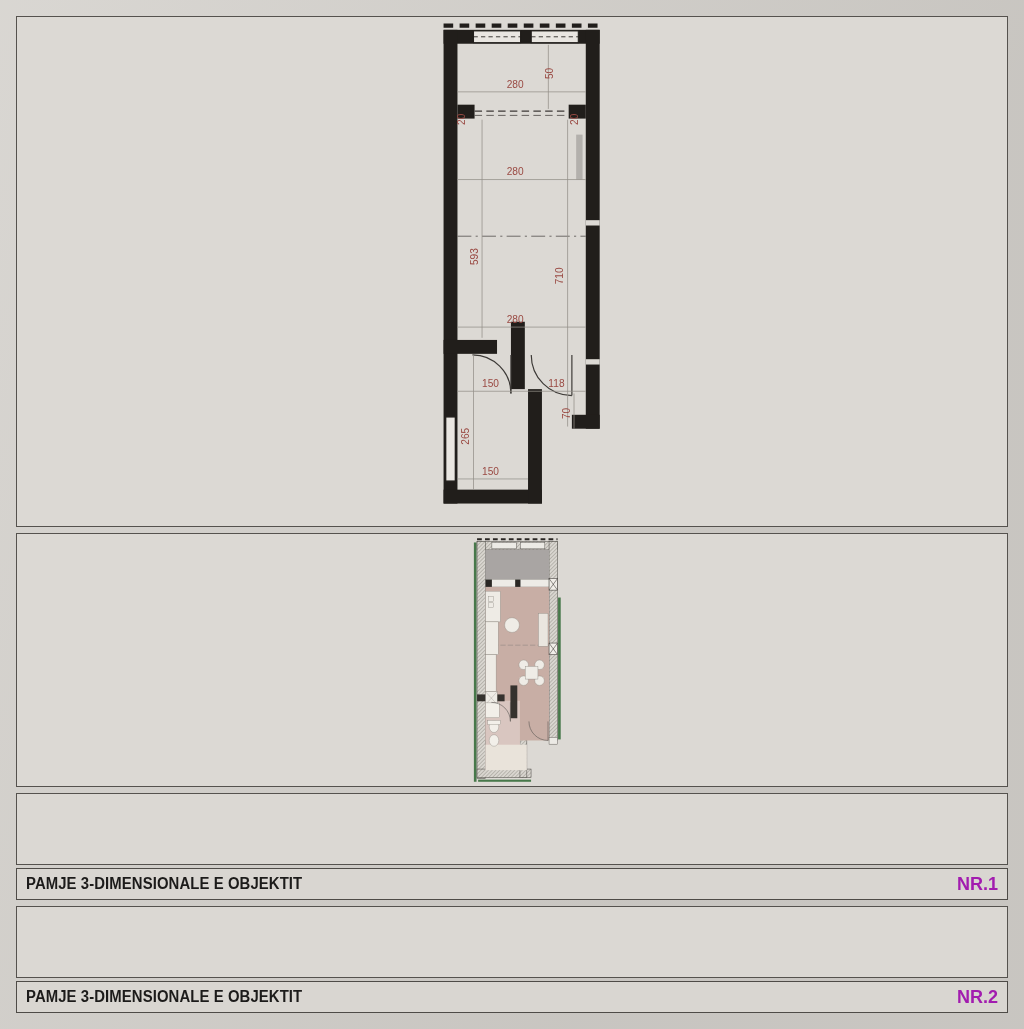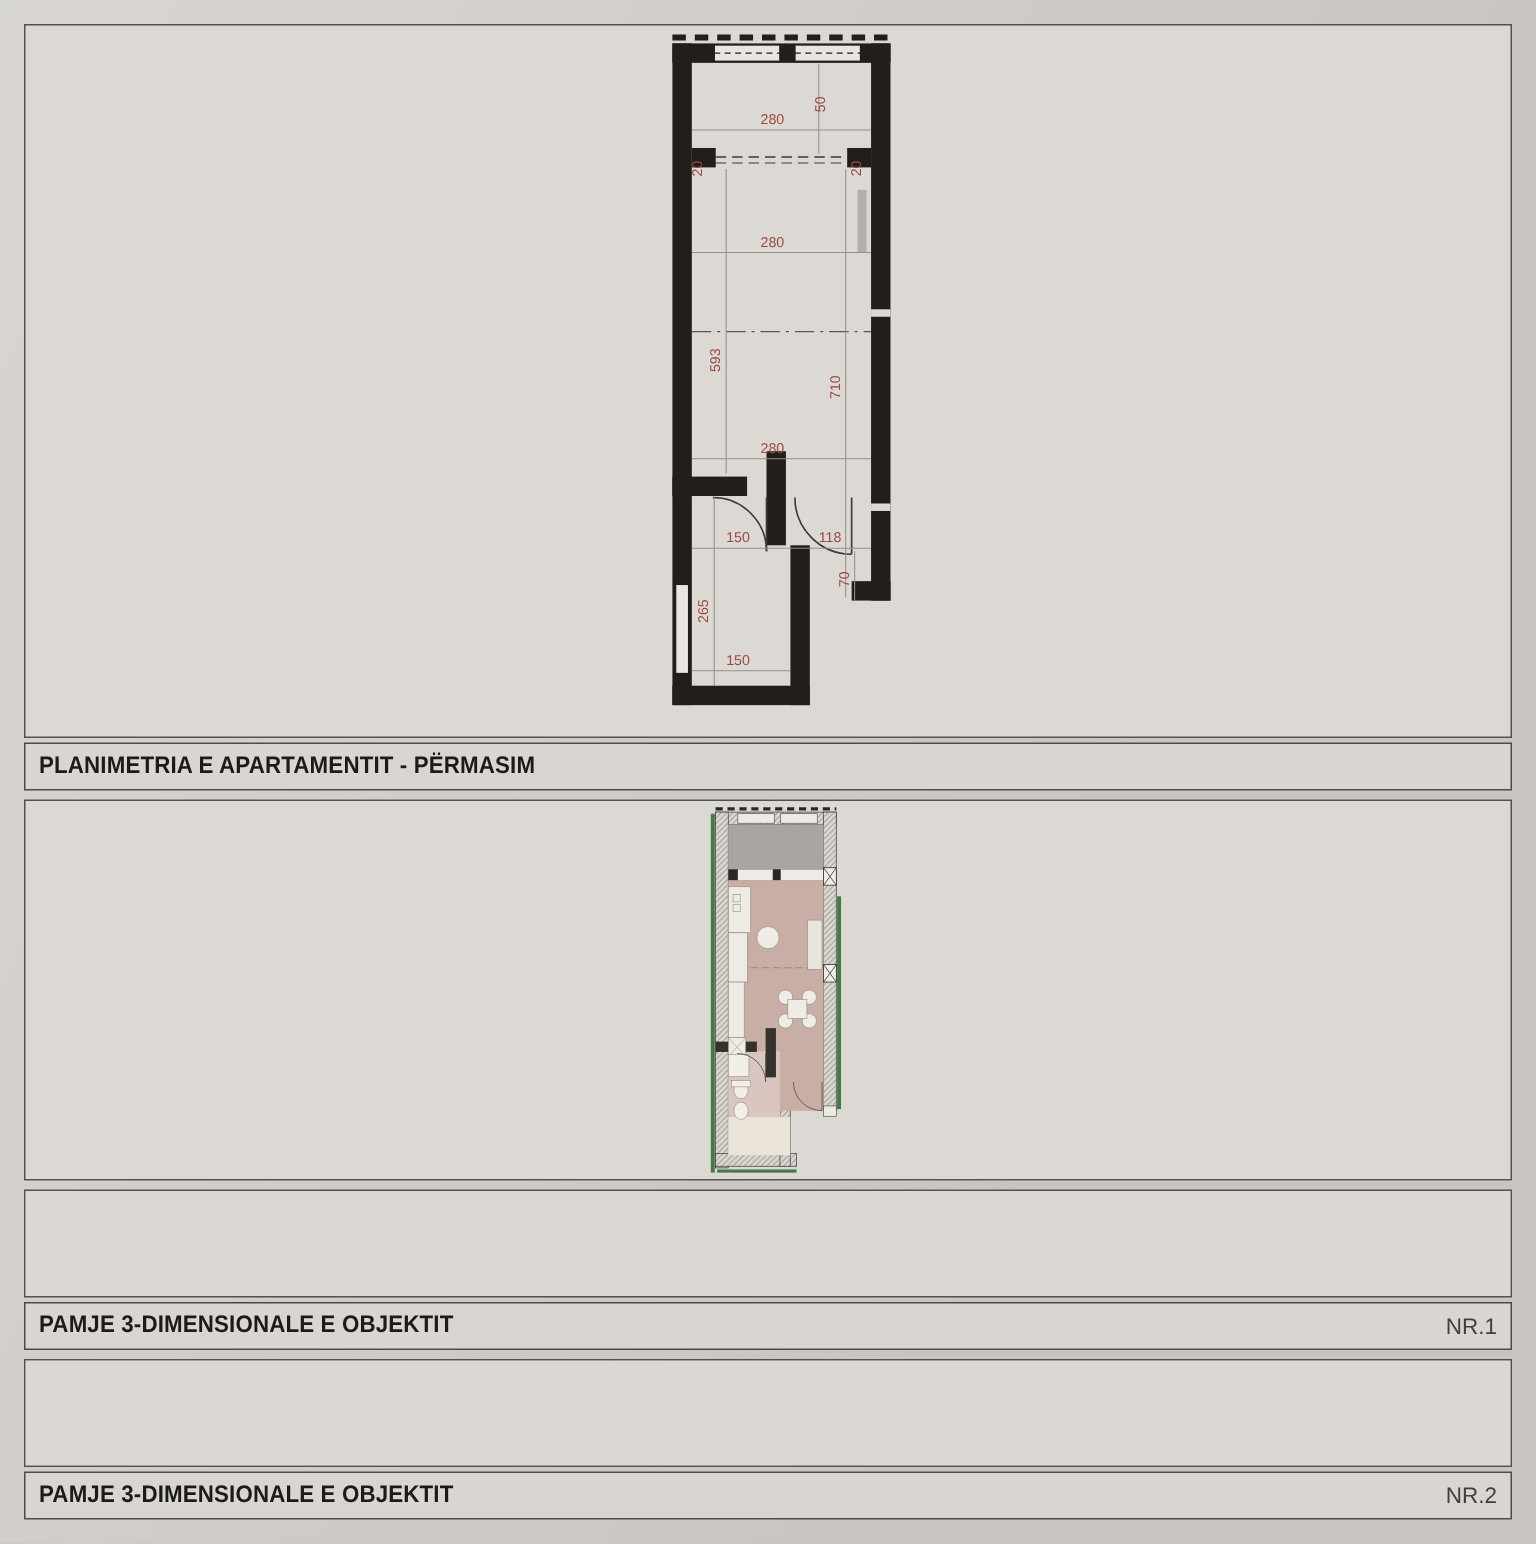--- a/index.html
+++ b/index.html
@@ -7,21 +7,21 @@
         font-family:"Liberation Sans",sans-serif;overflow:hidden;
         background-image:linear-gradient(115deg,rgba(255,255,255,.14),rgba(0,0,0,.05) 70%);}
   .grid{position:absolute;inset:0;padding:16px;display:grid;
         grid-template-columns:1fr;grid-template-rows:511px 1fr;gap:6px 14px;}
   .panel{display:flex;flex-direction:column;min-height:0;}
   .panel-body{flex:1;border:1.6px solid #55524e;background:#dcd9d4;position:relative;overflow:hidden;min-height:0;}
   .panel-label{height:30px;border:1.6px solid #4e4b47;background:#d9d6d1;margin-top:3px;
                display:flex;align-items:center;justify-content:space-between;padding:0 9px;flex:none;}
   .panel-label .t{font-weight:700;font-size:16px;color:#1c1b1a;white-space:nowrap;
                   transform:scaleX(.93);transform-origin:left center;letter-spacing:.1px;}
-  .panel-label .n{font-weight:400;font-size:15px;color:#404040;}
+  .panel-label .n{font-weight:700;font-size:18px;color:#a21caf;}
   .panel-body svg{position:absolute;inset:0;width:100%;height:100%;}
   .view-body{display:flex;flex-direction:column;}
   .view-strip{height:70px;background:#dbd8d3;flex:none;}
   .view-render{flex:1;position:relative;min-height:0;}
   .view-render.pink1{background:#c1a89d;background-image:linear-gradient(100deg,rgba(255,255,255,.07),rgba(0,0,0,.06));}
   .view-render.pink2{background:#c3aaa0;background-image:linear-gradient(100deg,rgba(255,255,255,.07),rgba(0,0,0,.08));}
   .view-render svg{position:absolute;inset:0;width:100%;height:100%;}
   .watermark{position:absolute;left:100px;top:194px;width:350px;height:150px;pointer-events:none;}
   .dim{font-size:9.5px;fill:#9a4a43;font-family:"Liberation Sans",sans-serif;}
   .dimline{stroke:#948f89;stroke-width:.7;fill:none;}
@@ -100,23 +100,20 @@
           <text class="dim" x="298" y="250" transform="rotate(-90 298 250)">710</text>
           <text class="dim" x="245" y="286">280</text>
           <text class="dim" x="222" y="346">150</text>
           <text class="dim" x="284" y="346">118</text>
           <text class="dim" x="210" y="400" transform="rotate(-90 210 400)">265</text>
           <text class="dim" x="304" y="376" transform="rotate(-90 304 376)">70</text>
           <text class="dim" x="222" y="428">150</text>
         </g>
       </svg>
     </div>
-    <div class="panel-label">
-      <span class="t">PLANIMETRIA E APARTAMENTIT - PËRMASIM</span>
-    </div>
   </section>
 
   <section class="panel">
     <div class="panel-body">
       <svg viewBox="0 0 500 476" preserveAspectRatio="xMidYMid meet">
         <defs>
           <pattern id="hatch" width="5" height="5" patternUnits="userSpaceOnUse" patternTransform="rotate(45)">
             <rect width="5" height="5" fill="#d9d6d0"></rect>
             <line x1="0" y1="0" x2="0" y2="5" stroke="#75726b" stroke-width="1.3"></line>
           </pattern>

